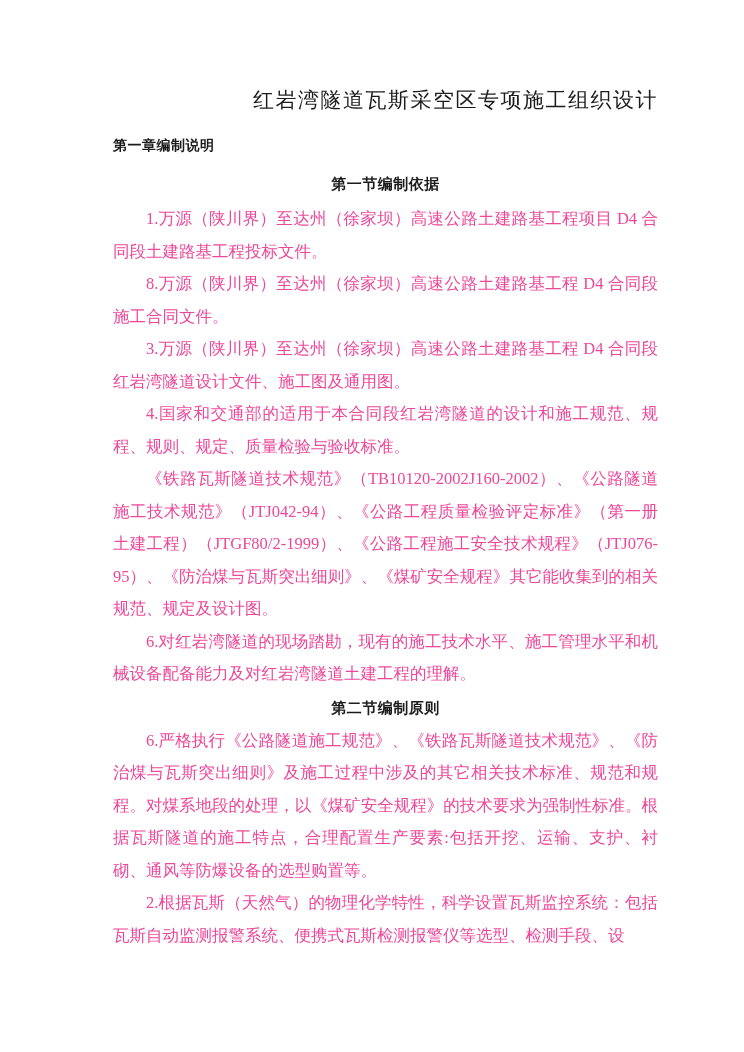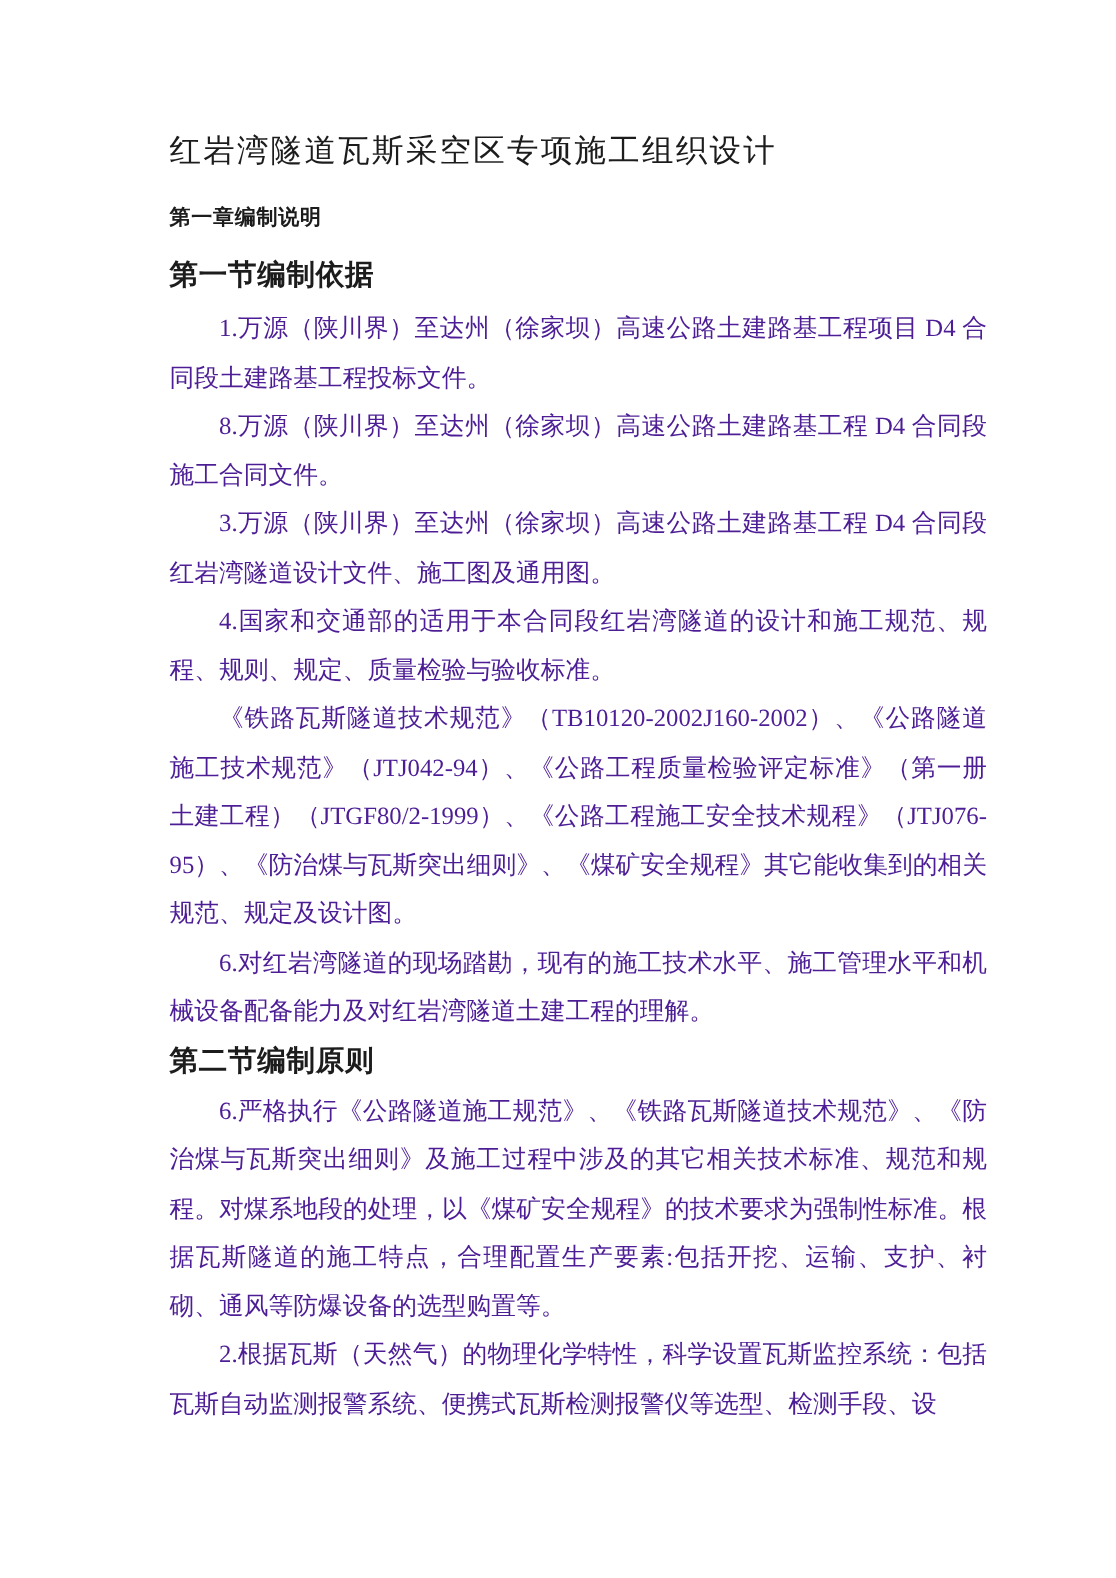--- a/index.html
+++ b/index.html
@@ -19,49 +19,50 @@
     position: absolute;
     left: 113px;
     top: 84px;
     width: 545px;
     color: #1c1c1c;
   }
   .doc-title {
     font-size: 21px;
     font-weight: 500;
     letter-spacing: 1.5px;
-    text-align: left;
+    text-align: right;
     line-height: 32px;
     margin-bottom: 16px;
     white-space: nowrap;
   }
   .chapter-heading {
     font-size: 14px;
     font-weight: 700;
     line-height: 28px;
     margin-bottom: 12px;
     letter-spacing: 0.5px;
   }
   .section-heading {
-    font-size: 19px;
+    font-size: 15px;
     font-weight: 700;
     line-height: 24px;
     margin: 8px 0 7px 0;
     letter-spacing: 0.5px;
+    text-align: center;
   }
   .section-heading.second {
     margin-top: 5px;
     margin-bottom: 5px;
   }
   .para {
     font-size: 16.5px;
     line-height: 32.5px;
     text-align: justify;
     text-indent: 2em;
-    color: #4c1d95;
+    color: #ec4899;
   }
 </style>
 </head>
 <body>
 
 <div class="page">
   <div class="content">
 
     <h1 class="doc-title">红岩湾隧道瓦斯采空区专项施工组织设计</h1>
 

